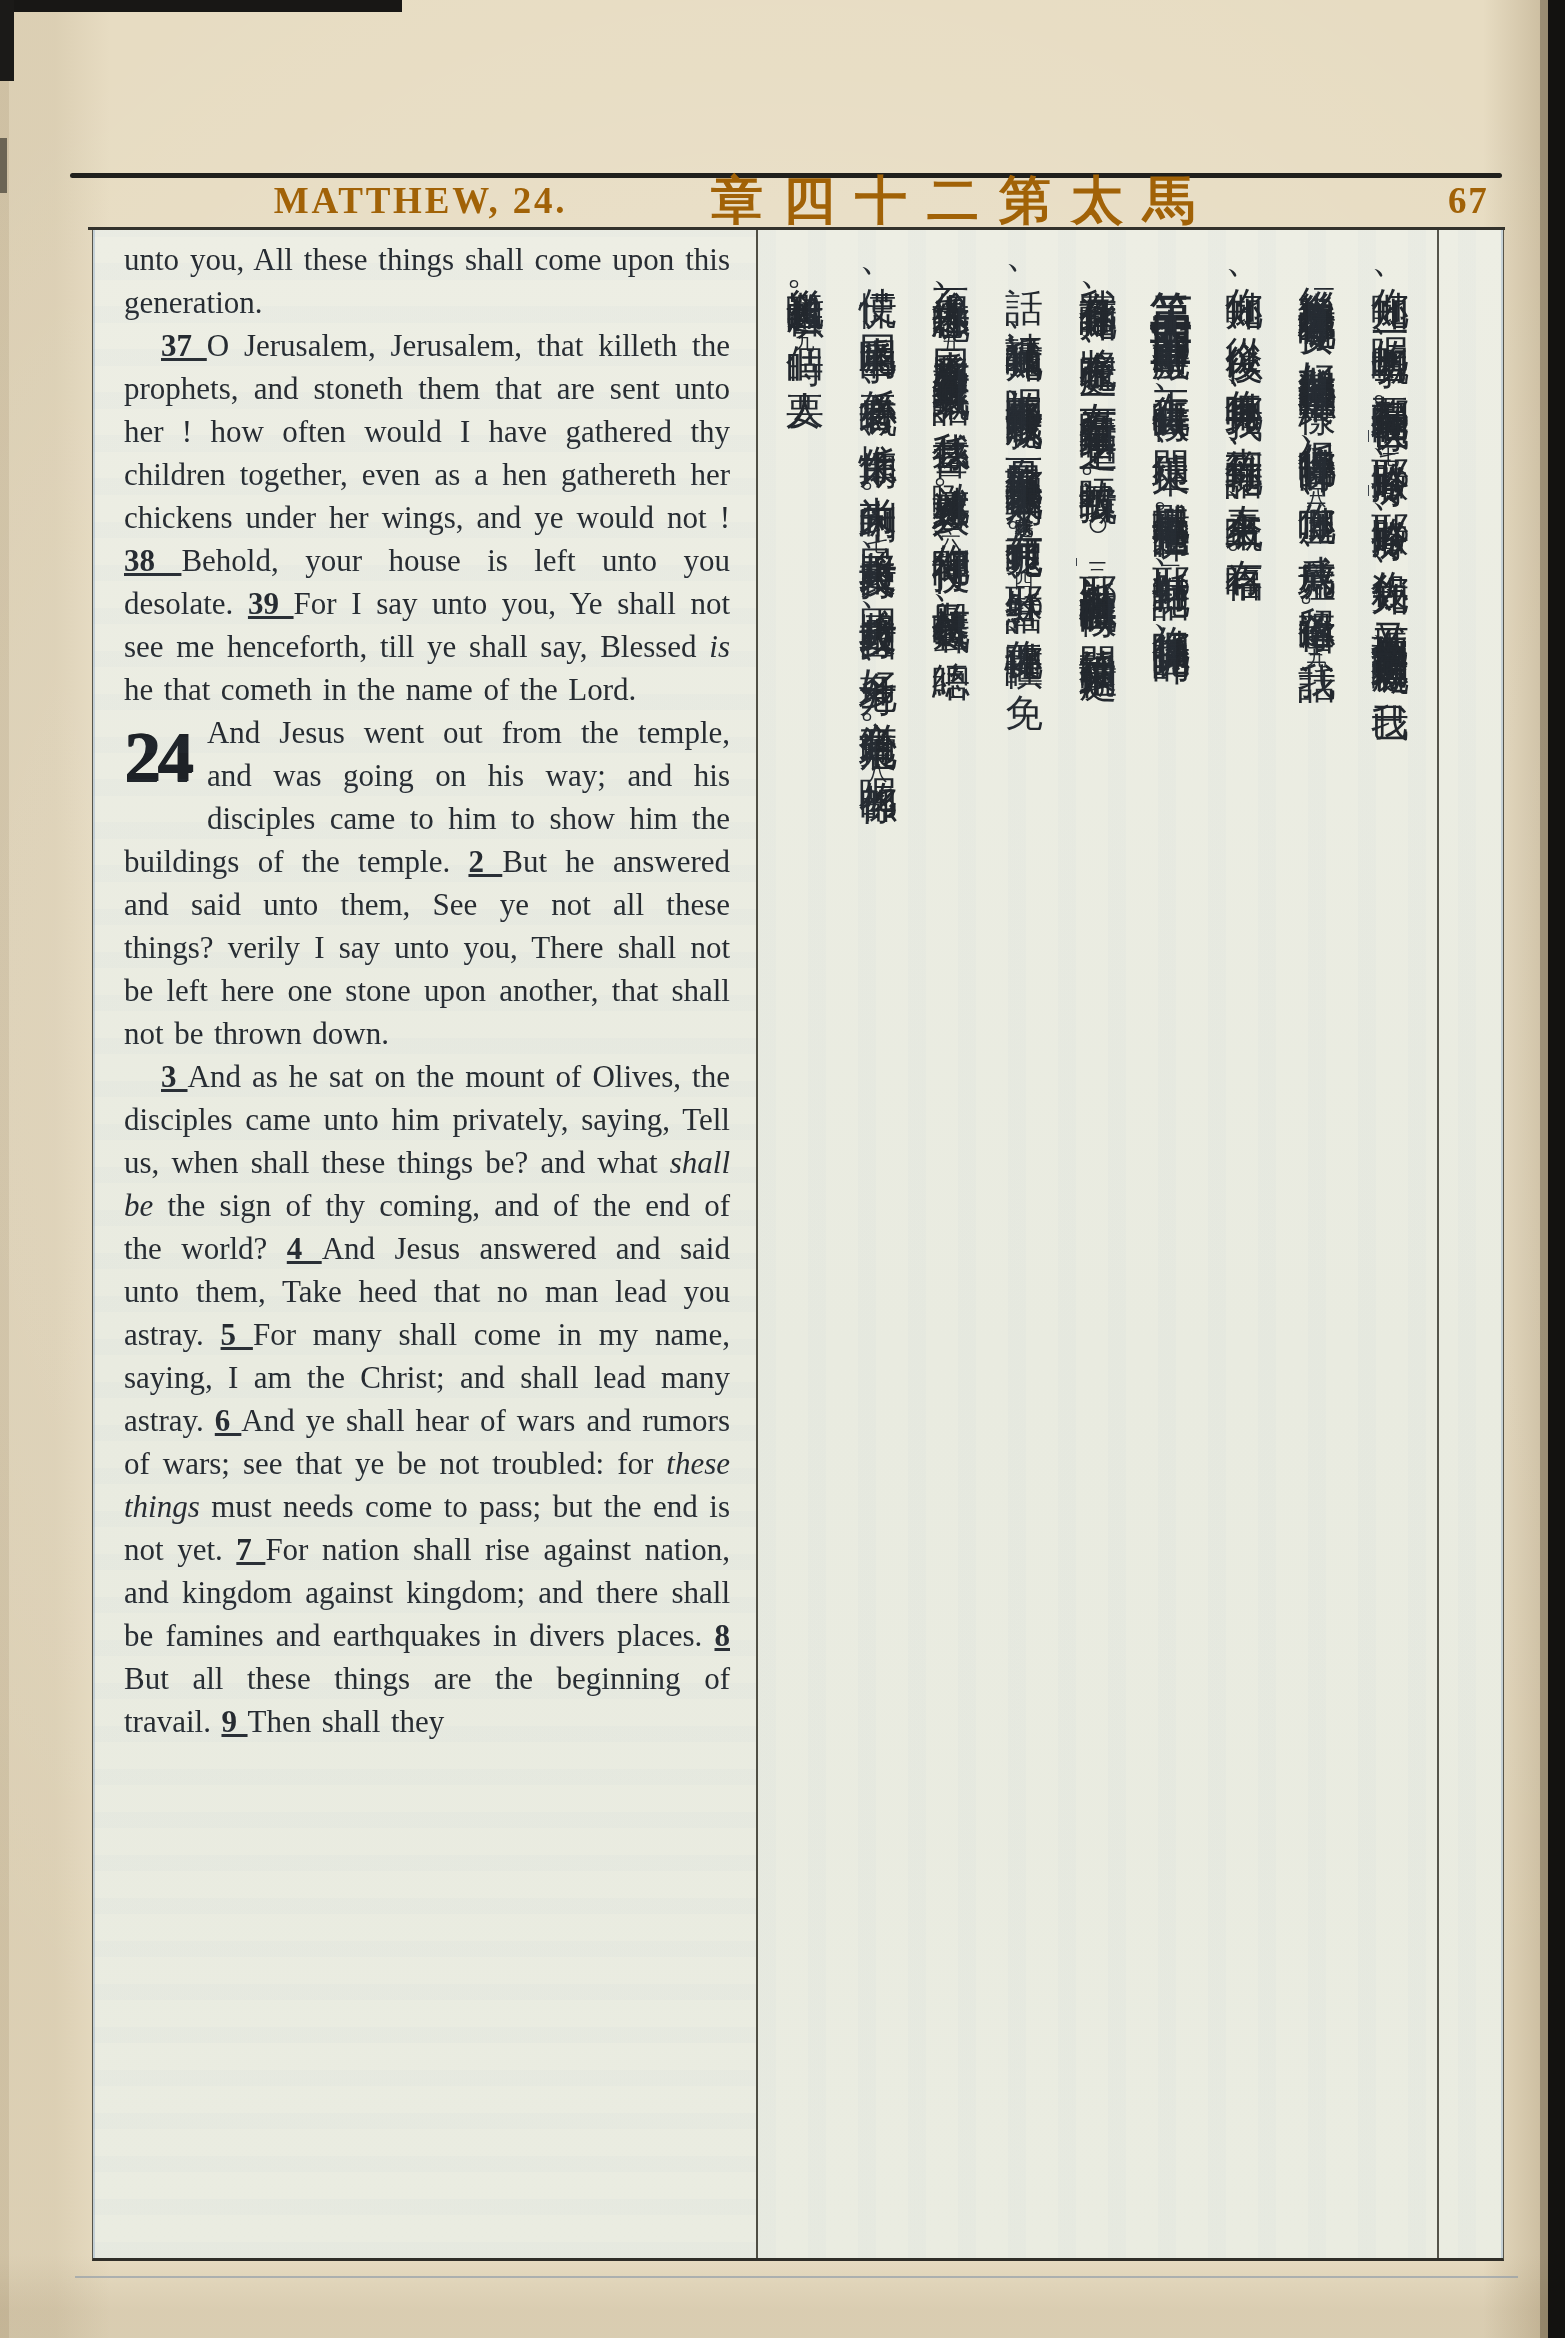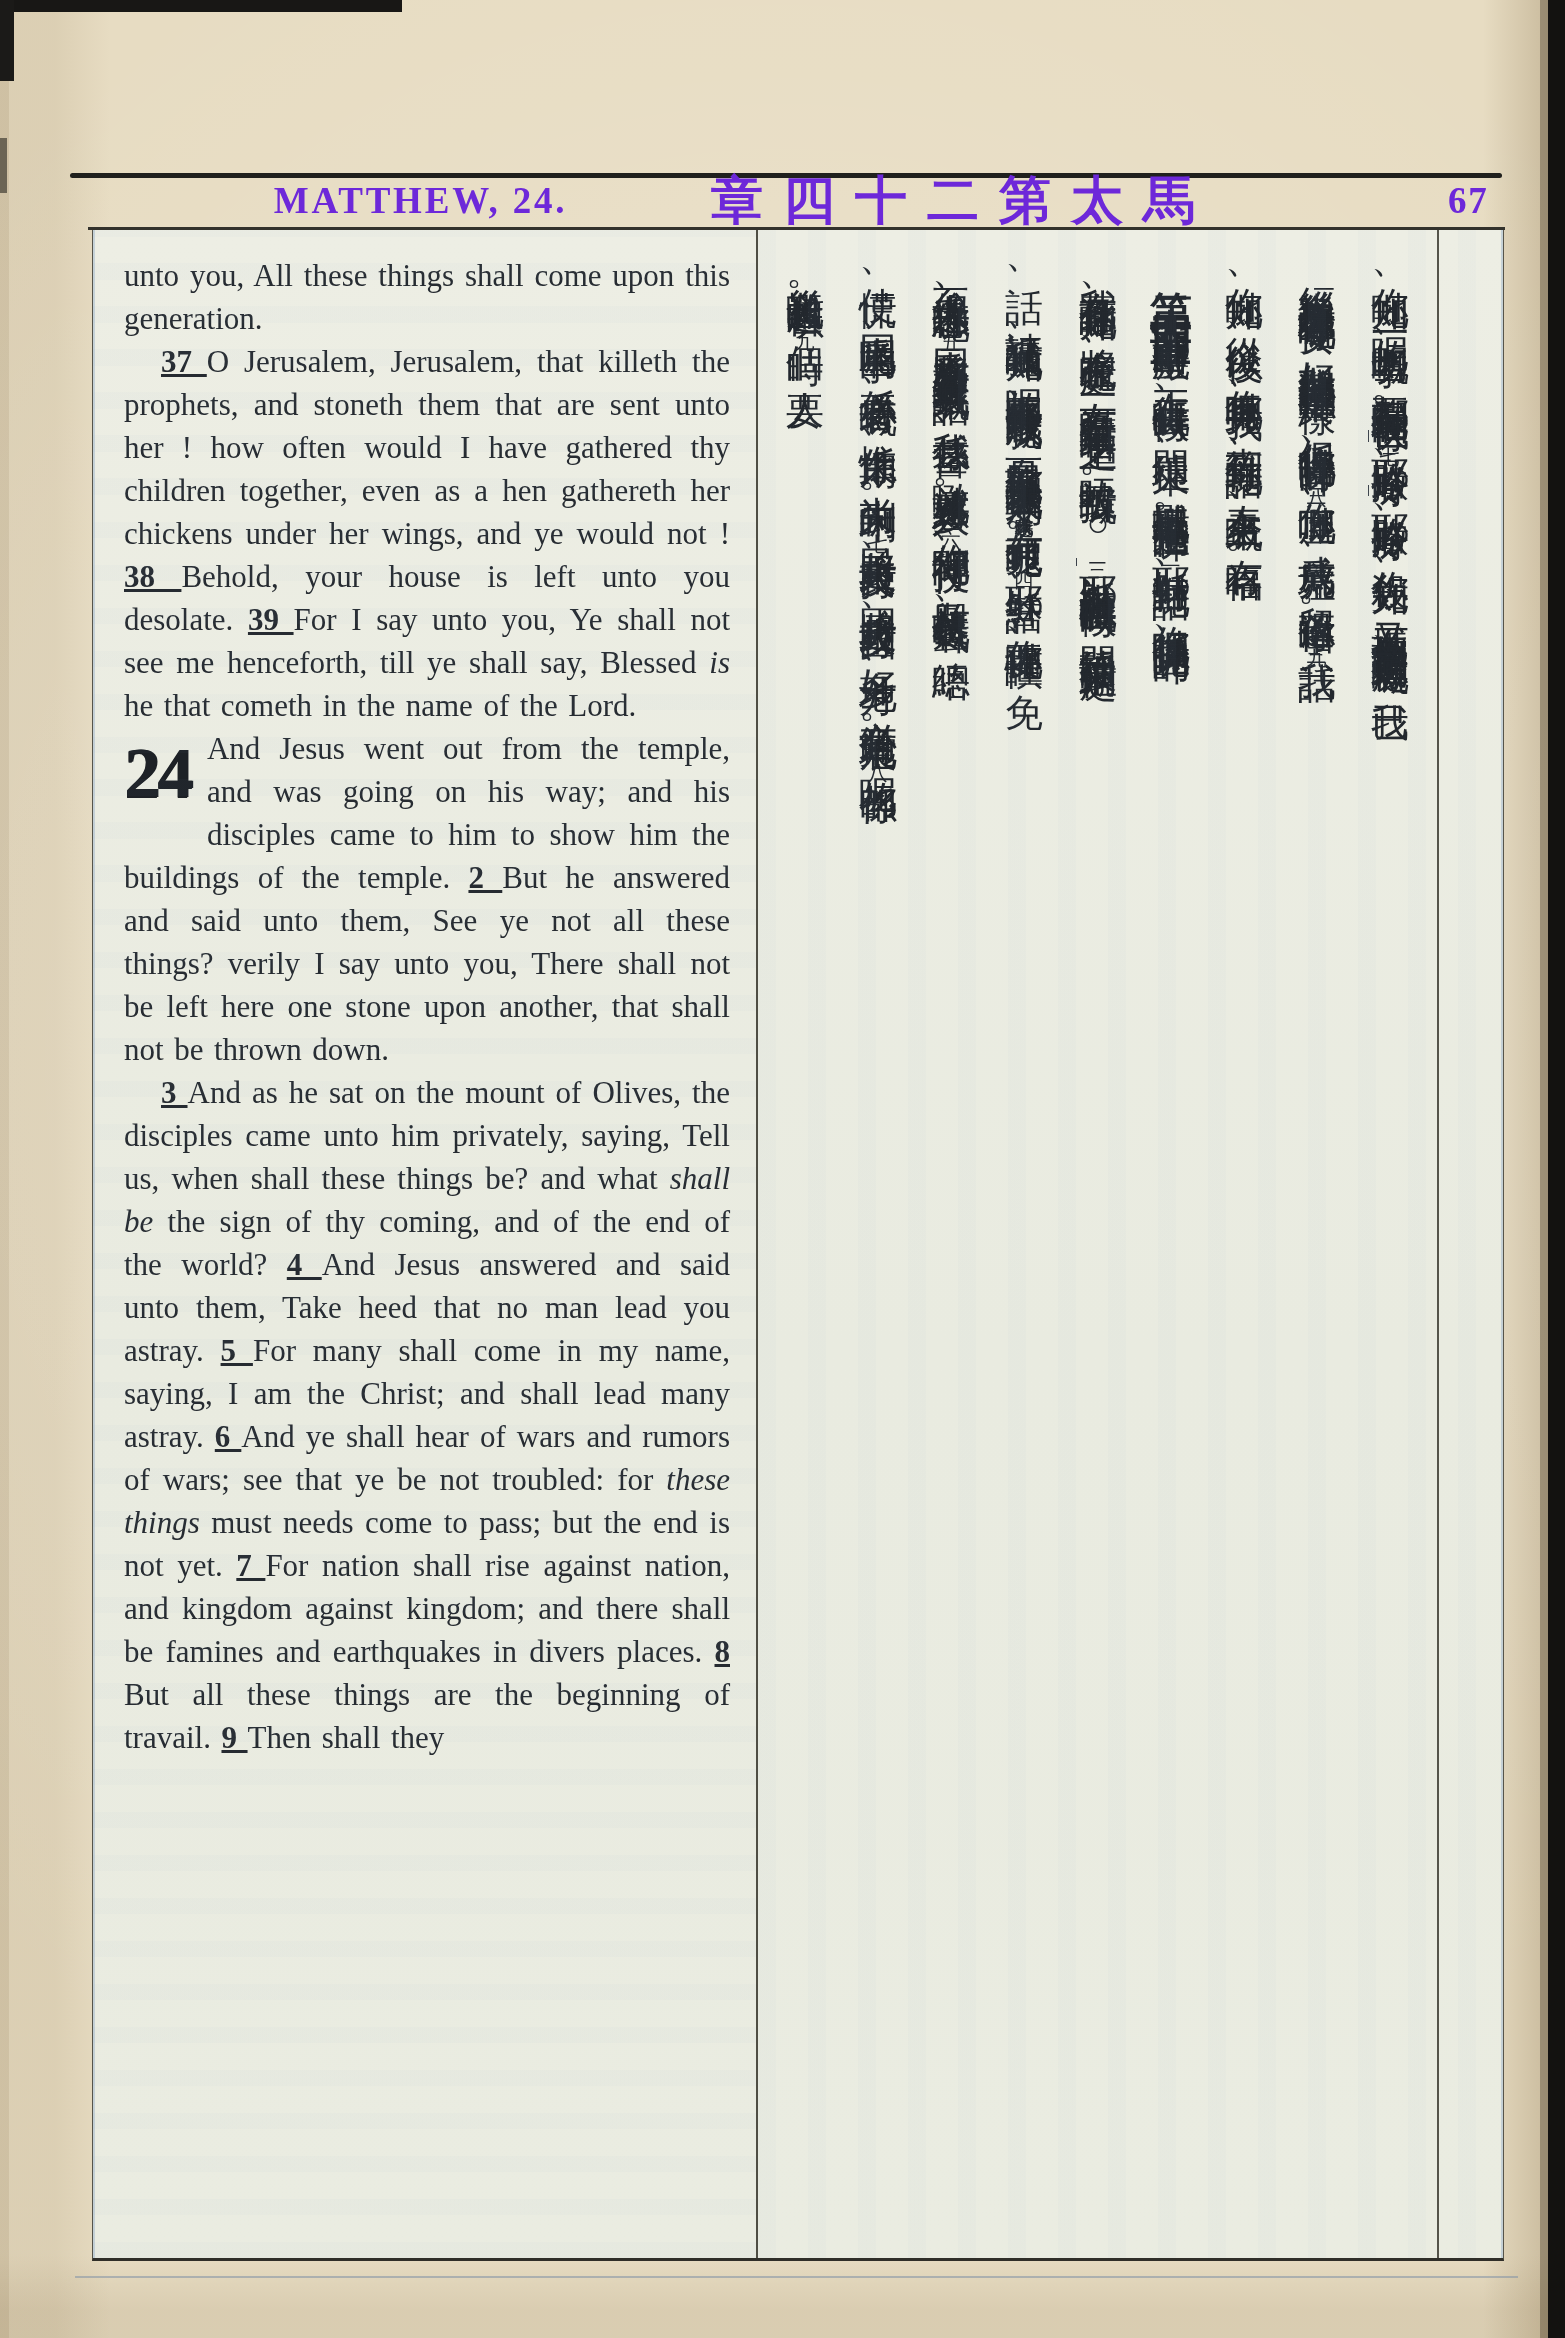--- a/index.html
+++ b/index.html
@@ -13,36 +13,36 @@
           linear-gradient(0deg, rgba(120,95,55,.12) 0 27.5px, rgba(0,0,0,0) 83px);}
   
   .edge-right{position:absolute;top:0;right:0;width:18.4px;height:100%;background:#131210;}
   .edge-right2{position:absolute;top:0;right:18.4px;width:7.3px;height:100%;background:rgba(60,50,30,.35);}
   .bar-topleft{position:absolute;top:0;left:0;width:402px;height:12px;background:#181715;}
   .blob-corner{position:absolute;top:0;left:0;width:13.8px;height:81px;background:#1b1a18;}
   .blob-corner2{position:absolute;top:138px;left:0;width:7.3px;height:55px;background:rgba(25,24,20,.55);}
 
   .topline{position:absolute;left:70px;right:64px;top:173px;height:4.6px;background:#20201d;border-radius:2.8px;}
   .headrule{position:absolute;left:88px;right:61px;top:227px;height:2.8px;background:#33322c;}
-  .header{position:absolute;left:88px;right:61px;top:176px;height:50px;color:#6d28d9;}
+  .header{position:absolute;left:88px;right:61px;top:176px;height:50px;color:#a16207;}
   .h-left{position:absolute;left:0;width:665px;text-align:center;font-size:37px;font-weight:bold;
           letter-spacing:2.8px;line-height:50px;}
   .h-chi{position:absolute;right:290px;font-size:52px;font-weight:bold;letter-spacing:20px;line-height:50px;}
   .h-page{position:absolute;right:16.5px;font-size:37px;font-weight:bold;line-height:50px;letter-spacing:1.8px;text-align:right;}
 
   .frame{position:absolute;left:92px;right:62px;top:230px;bottom:77px;
          border-left:1.8px solid #56544a;border-right:1.8px solid #56544a;border-bottom:3.7px solid #302f29;
          background:linear-gradient(180deg,#edeee4,#e9ebe0 55%,#eaece1);}
   .frame::before{content:"";position:absolute;inset:0;pointer-events:none;
          box-shadow:inset 13px 0 0 -11px rgba(150,175,200,.45), inset -13px 0 0 -11px rgba(150,175,200,.45);}
   .underline2{position:absolute;left:75px;right:48px;top:2276px;height:1.8px;background:rgba(130,145,165,.55);}
 
   
   .eng{position:absolute;left:0;top:0;width:663px;bottom:0;overflow:hidden;
-       padding:24px 26px 13px 31px;box-sizing:border-box;color:#262b31;}
+       padding:8px 26px 13px 31px;box-sizing:border-box;color:#262b31;}
   .eng::after{content:"";position:absolute;inset:0;pointer-events:none;opacity:.5;
        background:repeating-linear-gradient(0deg, rgba(130,160,195,.07) 0 16.5px, rgba(0,0,0,0) 16.5px 43px);}
   .eng p{margin:0;font-size:31px;line-height:43px;text-align:justify;word-spacing:2.8px;}
   .eng p.indent{text-indent:37px;}
   .eng p.cont{text-indent:0;}
   .sb{font-weight:bold;text-decoration:underline;}
   .si{font-style:italic;font-family:Liberation Serif, serif;}
   .dropcap{float:left;font-weight:bold;font-size:72px;line-height:81px;margin:5.5px 16.5px 0 0;
            letter-spacing:-2.8px;color:#1d2126;text-shadow:1.4px 0 currentColor,0 0.9px currentColor;}
 

